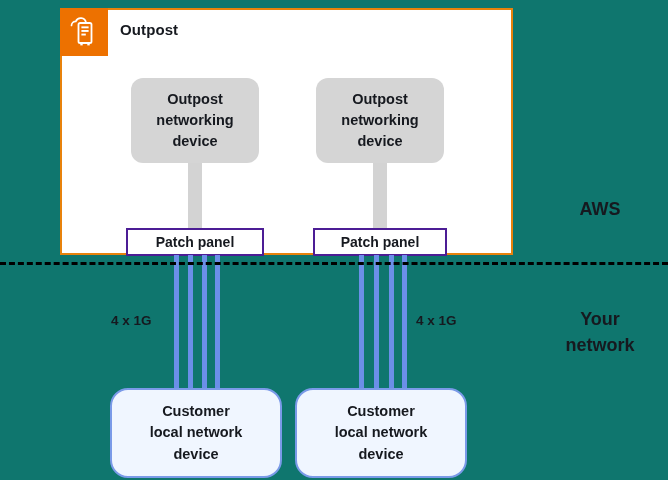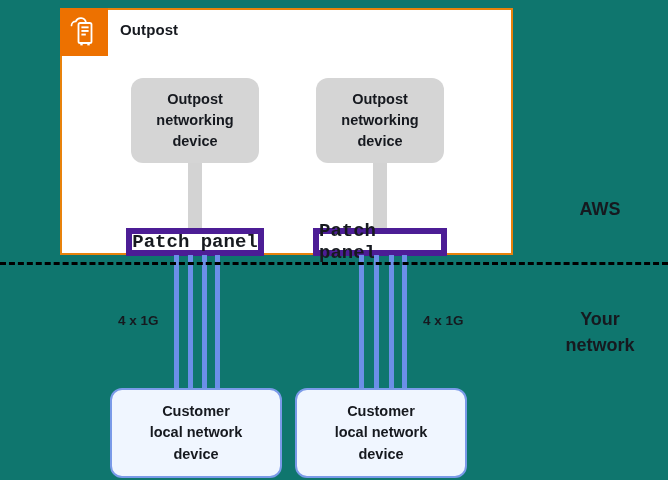--- a/index.html
+++ b/index.html
@@ -68,30 +68,29 @@
     font-size: 14.5px;
     font-weight: bold;
     color: #16191f;
     line-height: 1.45;
     box-sizing: border-box;
   }
   
   .patch-panel {
     position: absolute;
     height: 28px;
-    border: 6px solid #4c1d95;
+    border: 2px solid #4c1d95;
     background: #ffffff;
     box-sizing: border-box;
     display: flex;
     align-items: center;
     justify-content: center;
-    font-size: 19px;
-    font-weight: bold;
-    color: #16191f;
-    font-family: Liberation Mono, monospace;
+    font-size: 14px;
+    font-weight: bold;
+    color: #16191f;
   }
   
   .cable {
     position: absolute;
     width: 5px;
     background: #6b8fe8;
   }
   
   .boundary {
     position: absolute;
@@ -101,39 +100,38 @@
     height: 0;
     border-top: 3px dashed #000000;
   }
   
   .cust-device {
     position: absolute;
     width: 172px;
     height: 90px;
     background: #f0f6ff;
     border: 2px solid #7a9ae8;
-    border-radius: 12px;
+    border-radius: 18px;
     display: flex;
     align-items: center;
     justify-content: center;
     text-align: center;
     font-size: 14.5px;
     font-weight: bold;
     color: #16191f;
     line-height: 1.45;
     box-sizing: border-box;
   }
   
   .speed-label {
     position: absolute;
     font-size: 13.5px;
     font-weight: bold;
     color: #16191f;
     white-space: nowrap;
-    margin-left: 7px;
   }
   
   .zone-label {
     position: absolute;
     font-size: 18px;
     font-weight: bold;
     color: #16191f;
     text-align: center;
     line-height: 1.45;
     white-space: pre-line;

